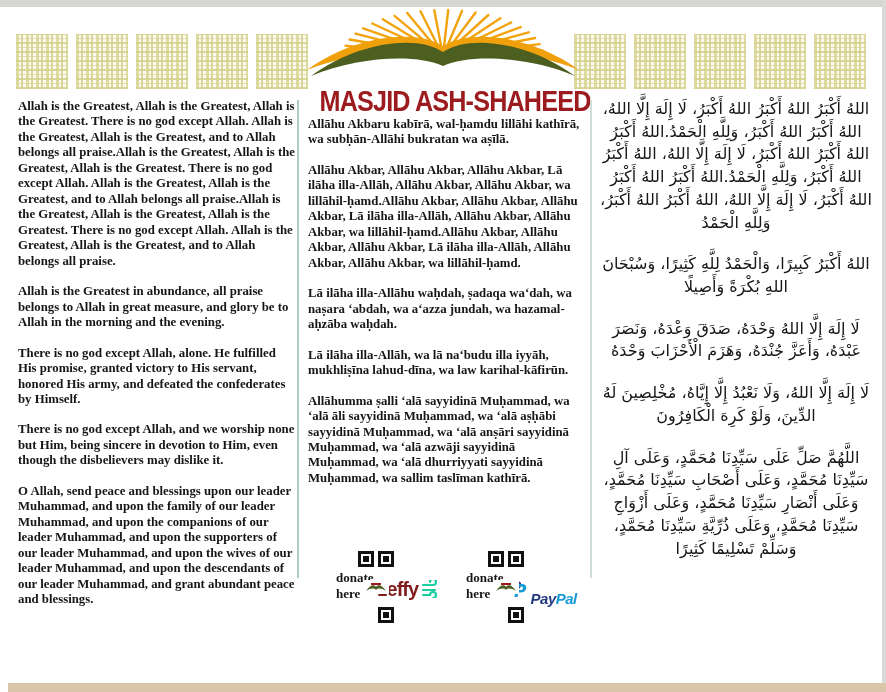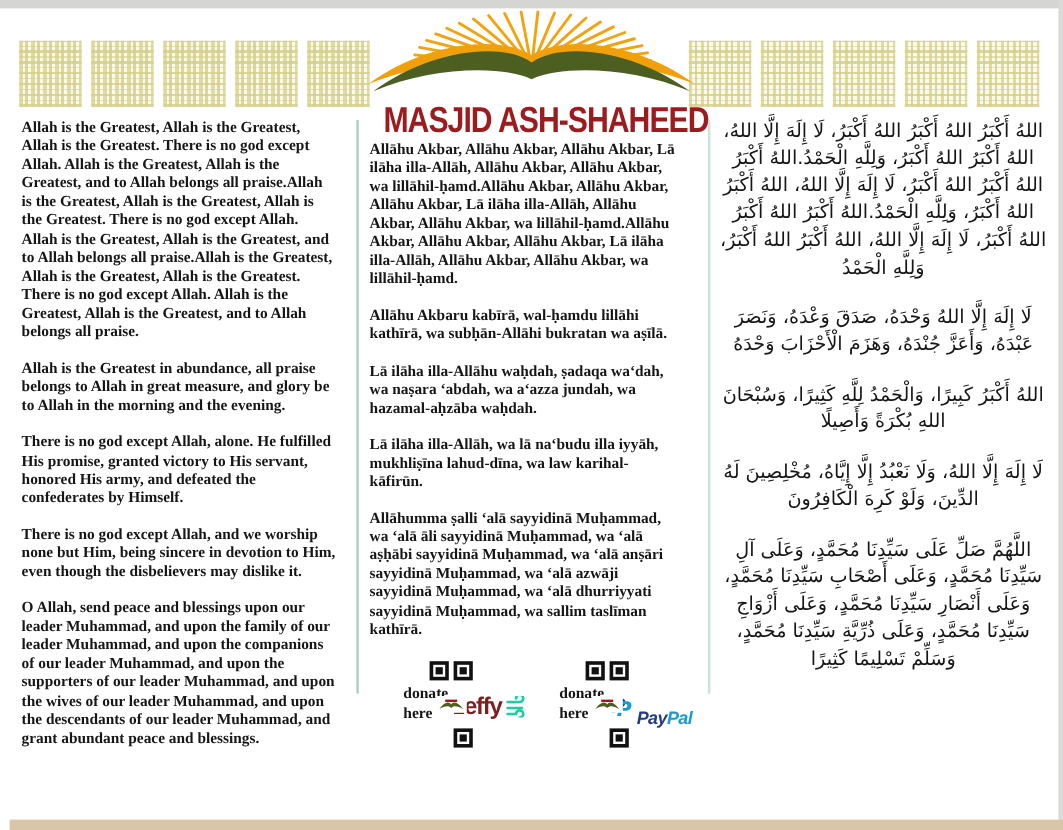--- a/index.html
+++ b/index.html
@@ -18,21 +18,21 @@
       repeating-linear-gradient(0deg, rgba(213,208,138,.85) 0 2px, transparent 2px 5px, rgba(213,208,138,.6) 5px 6px, transparent 6px 9px),
       repeating-linear-gradient(90deg, rgba(218,213,148,.85) 0 3px, transparent 3px 5px, rgba(203,197,128,.7) 5px 7px, transparent 7px 10px);}
 
   .logo{position:absolute;left:303px;top:6px;width:280px;height:80px;}
 
   .title{position:absolute;left:296px;top:84px;width:294px;height:30px;text-align:center;
     font-family:"Liberation Sans","DejaVu Sans",sans-serif;font-weight:bold;font-size:30px;
     color:#9b1b1e;letter-spacing:-1px;transform:scaleX(.84);transform-origin:center;white-space:nowrap;}
 
   
-  .col p{margin:0 16px 15px 0;}
+  .col p{margin:0 0 15px 0;}
   .english{position:absolute;left:18px;top:99px;width:278px;font-size:12.8px;font-weight:bold;line-height:1.21;text-align:left;}
   .translit{position:absolute;left:308px;top:117px;width:276px;font-size:12.8px;font-weight:bold;line-height:1.21;}
   .arabic{position:absolute;left:600px;top:98px;width:272px;font-size:16px;font-weight:normal;line-height:1.42;
     direction:rtl;text-align:center;font-family:"DejaVu Sans",sans-serif;}
   .arabic p{margin:0 0 19px 0;}
 
   .divider{position:absolute;top:100px;height:478px;width:2px;}
   .divider.d1{left:297px;background:#aecdc0;}
   .divider.d2{left:590px;background:#cfe0d8;}
 
@@ -118,31 +118,31 @@
 
   <div class="col english">
     <p>Allah is the Greatest, Allah is the Greatest, Allah is the Greatest. There is no god except Allah. Allah is the Greatest, Allah is the Greatest, and to Allah belongs all praise.Allah is the Greatest, Allah is the Greatest, Allah is the Greatest. There is no god except Allah. Allah is the Greatest, Allah is the Greatest, and to Allah belongs all praise.Allah is the Greatest, Allah is the Greatest, Allah is the Greatest. There is no god except Allah. Allah is the Greatest, Allah is the Greatest, and to Allah belongs all praise.</p>
     <p>Allah is the Greatest in abundance, all praise belongs to Allah in great measure, and glory be to Allah in the morning and the evening.</p>
     <p>There is no god except Allah, alone. He fulfilled His promise, granted victory to His servant, honored His army, and defeated the confederates by Himself.</p>
     <p>There is no god except Allah, and we worship none but Him, being sincere in devotion to Him, even though the disbelievers may dislike it.</p>
     <p>O Allah, send peace and blessings upon our leader Muhammad, and upon the family of our leader Muhammad, and upon the companions of our leader Muhammad, and upon the supporters of our leader Muhammad, and upon the wives of our leader Muhammad, and upon the descendants of our leader Muhammad, and grant abundant peace and blessings.</p>
   </div>
 
   <div class="col translit">
+    <p>Allāhu Akbaru kabīrā, wal-ḥamdu lillāhi kathīrā, wa subḥān-Allāhi bukratan wa aṣīlā.</p>
     <p>Allāhu Akbar, Allāhu Akbar, Allāhu Akbar, Lā ilāha illa-Allāh, Allāhu Akbar, Allāhu Akbar, wa lillāhil-ḥamd.Allāhu Akbar, Allāhu Akbar, Allāhu Akbar, Lā ilāha illa-Allāh, Allāhu Akbar, Allāhu Akbar, wa lillāhil-ḥamd.Allāhu Akbar, Allāhu Akbar, Allāhu Akbar, Lā ilāha illa-Allāh, Allāhu Akbar, Allāhu Akbar, wa lillāhil-ḥamd.</p>
-    <p>Allāhu Akbaru kabīrā, wal-ḥamdu lillāhi kathīrā, wa subḥān-Allāhi bukratan wa aṣīlā.</p>
     <p>Lā ilāha illa-Allāhu waḥdah, ṣadaqa wa‘dah, wa naṣara ‘abdah, wa a‘azza jundah, wa hazamal-aḥzāba waḥdah.</p>
     <p>Lā ilāha illa-Allāh, wa lā na‘budu illa iyyāh, mukhliṣīna lahud-dīna, wa law karihal-kāfirūn.</p>
     <p>Allāhumma ṣalli ‘alā sayyidinā Muḥammad, wa ‘alā āli sayyidinā Muḥammad, wa ‘alā aṣḥābi sayyidinā Muḥammad, wa ‘alā anṣāri sayyidinā Muḥammad, wa ‘alā azwāji sayyidinā Muḥammad, wa ‘alā dhurriyyati sayyidinā Muḥammad, wa sallim taslīman kathīrā.</p>
   </div>
 
   <div class="col arabic" dir="rtl">
     <p>اللهُ أَكْبَرُ اللهُ أَكْبَرُ اللهُ أَكْبَرُ، لَا إِلَهَ إِلَّا اللهُ، اللهُ أَكْبَرُ اللهُ أَكْبَرُ، وَلِلَّهِ الْحَمْدُ.اللهُ أَكْبَرُ اللهُ أَكْبَرُ اللهُ أَكْبَرُ، لَا إِلَهَ إِلَّا اللهُ، اللهُ أَكْبَرُ اللهُ أَكْبَرُ، وَلِلَّهِ الْحَمْدُ.اللهُ أَكْبَرُ اللهُ أَكْبَرُ اللهُ أَكْبَرُ، لَا إِلَهَ إِلَّا اللهُ، اللهُ أَكْبَرُ اللهُ أَكْبَرُ، وَلِلَّهِ الْحَمْدُ</p>
+    <p>اللهُ أَكْبَرُ كَبِيرًا، وَالْحَمْدُ لِلَّهِ كَثِيرًا، وَسُبْحَانَ اللهِ بُكْرَةً وَأَصِيلًا</p>
     <p>لَا إِلَهَ إِلَّا اللهُ وَحْدَهُ، صَدَقَ وَعْدَهُ، وَنَصَرَ عَبْدَهُ، وَأَعَزَّ جُنْدَهُ، وَهَزَمَ الْأَحْزَابَ وَحْدَهُ</p>
-    <p>اللهُ أَكْبَرُ كَبِيرًا، وَالْحَمْدُ لِلَّهِ كَثِيرًا، وَسُبْحَانَ اللهِ بُكْرَةً وَأَصِيلًا</p>
     <p>لَا إِلَهَ إِلَّا اللهُ، وَلَا نَعْبُدُ إِلَّا إِيَّاهُ، مُخْلِصِينَ لَهُ الدِّينَ، وَلَوْ كَرِهَ الْكَافِرُونَ</p>
     <p>اللَّهُمَّ صَلِّ عَلَى سَيِّدِنَا مُحَمَّدٍ، وَعَلَى آلِ سَيِّدِنَا مُحَمَّدٍ، وَعَلَى أَصْحَابِ سَيِّدِنَا مُحَمَّدٍ، وَعَلَى أَنْصَارِ سَيِّدِنَا مُحَمَّدٍ، وَعَلَى أَزْوَاجِ سَيِّدِنَا مُحَمَّدٍ، وَعَلَى ذُرِّيَّةِ سَيِّدِنَا مُحَمَّدٍ، وَسَلِّمْ تَسْلِيمًا كَثِيرًا</p>
   </div>
 
   <div class="donate-row">
     <div class="donate-block">
       <div class="donate-caption">donate here</div>
       <div class="qr">
         <div class="qr-noise"></div>
         <div class="finder tl"></div>

